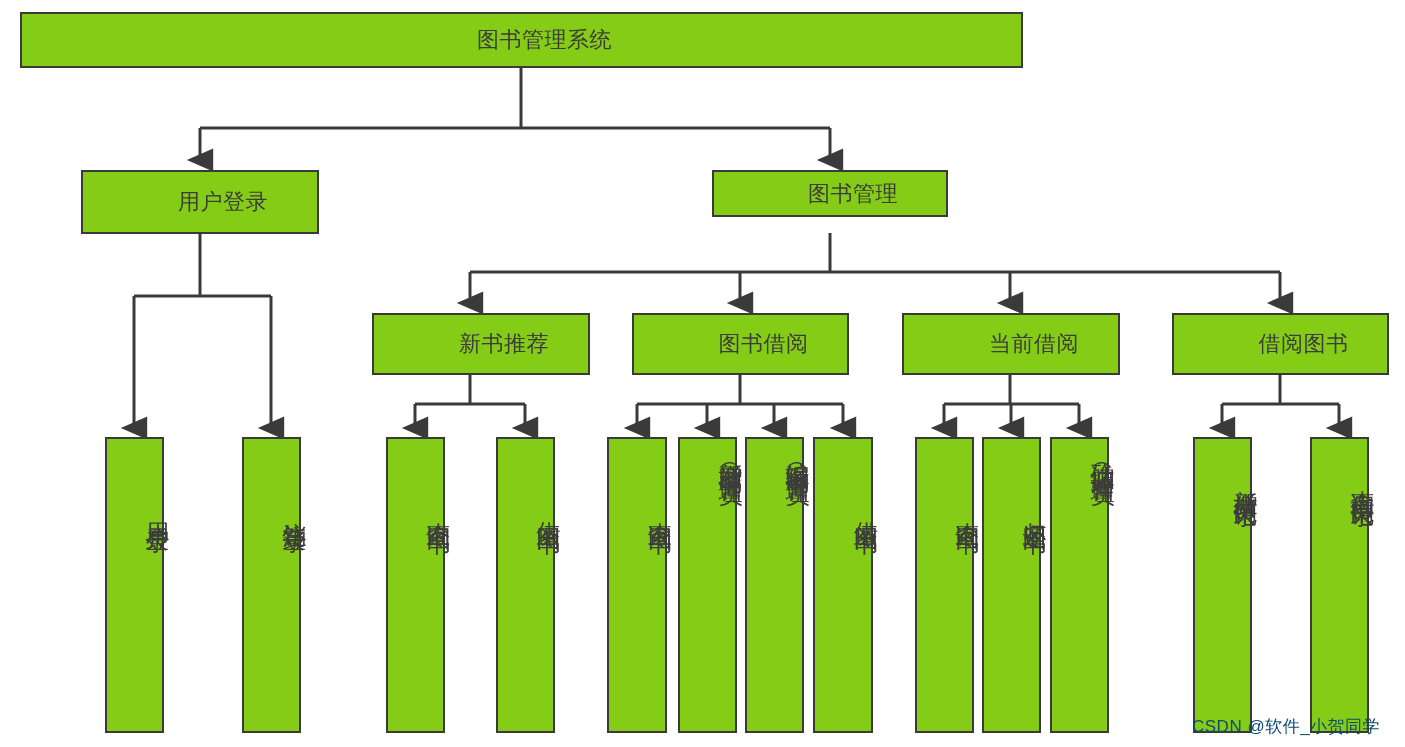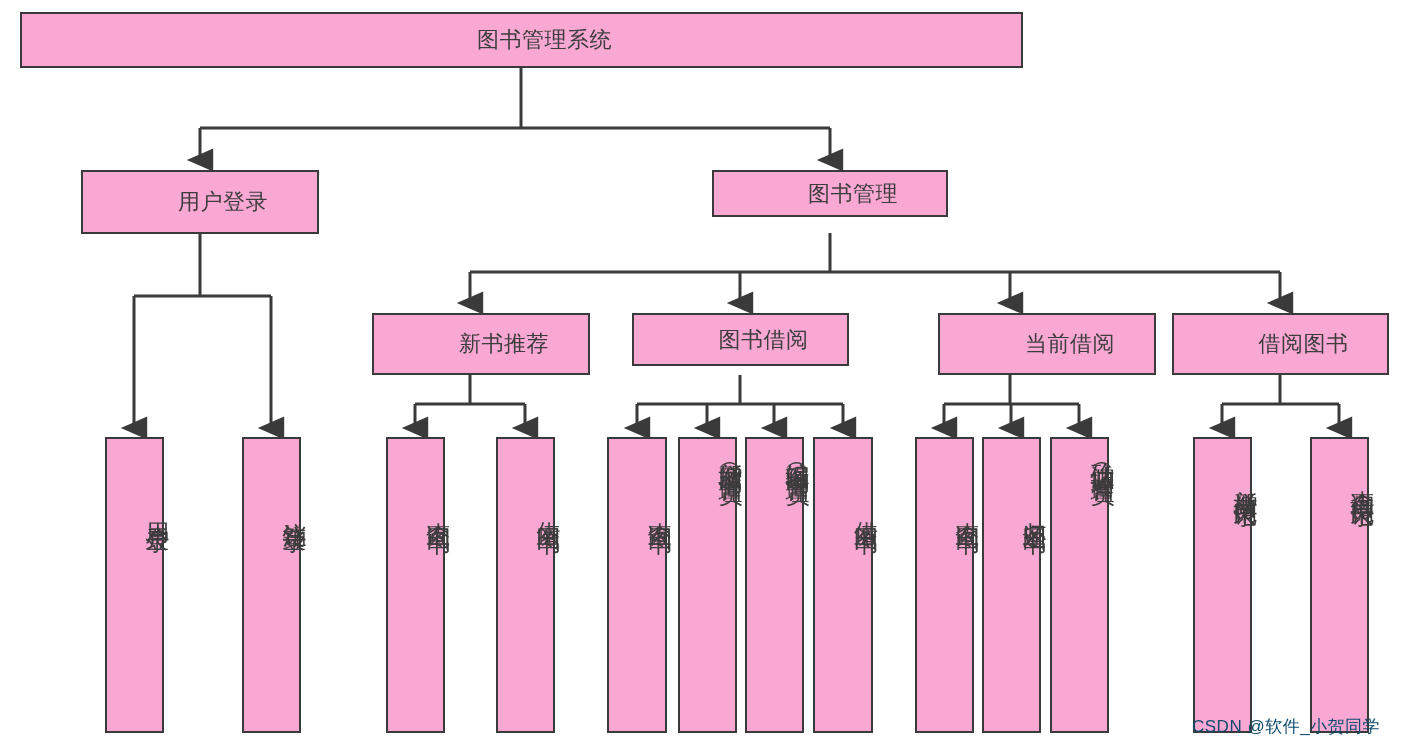--- a/index.html
+++ b/index.html
@@ -21,21 +21,21 @@
     position: absolute;
     left: 0;
     top: 0;
     width: 1405px;
     height: 747px;
     pointer-events: none;
   }
   .node {
     position: absolute;
     box-sizing: border-box;
-    background: #f9a8d4;
+    background: #84cc16;
     border: 2px solid #3a3a3a;
     display: flex;
     align-items: center;
     justify-content: center;
     color: #3c3c3c;
     padding-left: 46px;
   }
   .node .label {
     display: block;
     text-align: center;
@@ -130,24 +130,24 @@
   <div class="node horizontal" style="left:81px; top:170px; width:238px; height:64px;">
     <span class="label">用户登录</span>
   </div>
   <div class="node horizontal" style="left:712px; top:170px; width:236px; height:47px;">
     <span class="label">图书管理</span>
   </div>
 
   <div class="node horizontal" style="left:361px; top:313px; width:218px; height:62px;margin-left:11px;">
     <span class="label">新书推荐</span>
   </div>
-  <div class="node horizontal" style="left:632px; top:313px; width:217px; height:53px;">
+  <div class="node horizontal" style="left:632px; top:313px; width:217px; height:62px;">
     <span class="label">图书借阅</span>
   </div>
-  <div class="node horizontal" style="left:902px; top:313px; width:218px; height:62px;margin-left:36px;">
+  <div class="node horizontal" style="left:902px; top:313px; width:218px; height:62px;">
     <span class="label">当前借阅</span>
   </div>
   <div class="node horizontal" style="left:1172px; top:313px; width:217px; height:62px;">
     <span class="label">借阅图书</span>
   </div>
 
   <div class="node vertical" style="left:105px; top:437px; width:59px; height:296px; padding-top:64px;">
     <span class="label">用户登录</span>
   </div>
   <div class="node vertical" style="left:242px; top:437px; width:59px; height:296px; padding-top:64px;">

